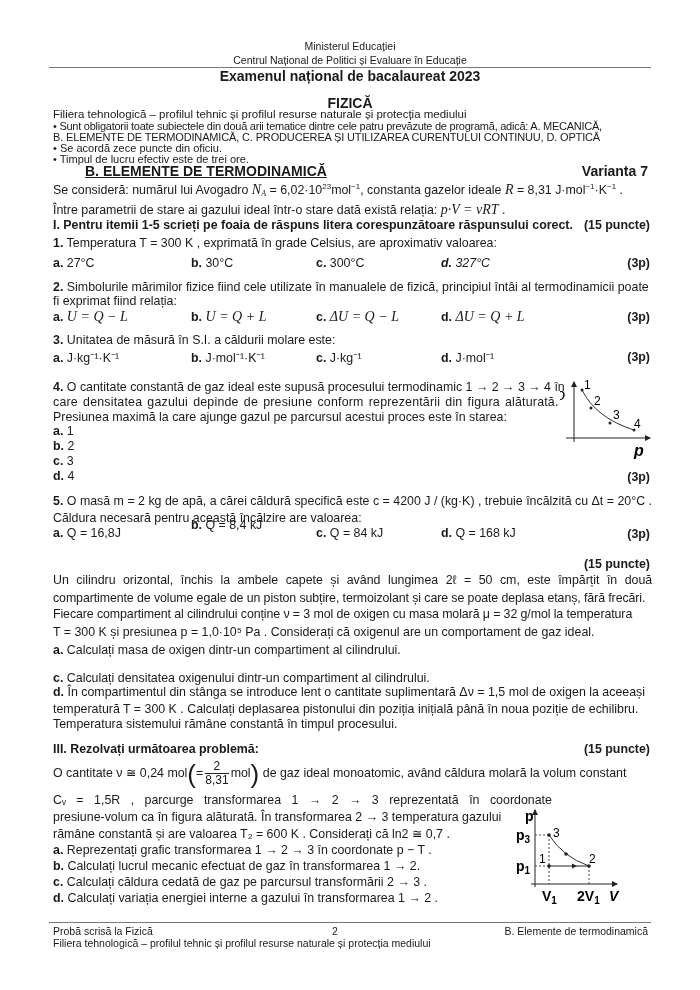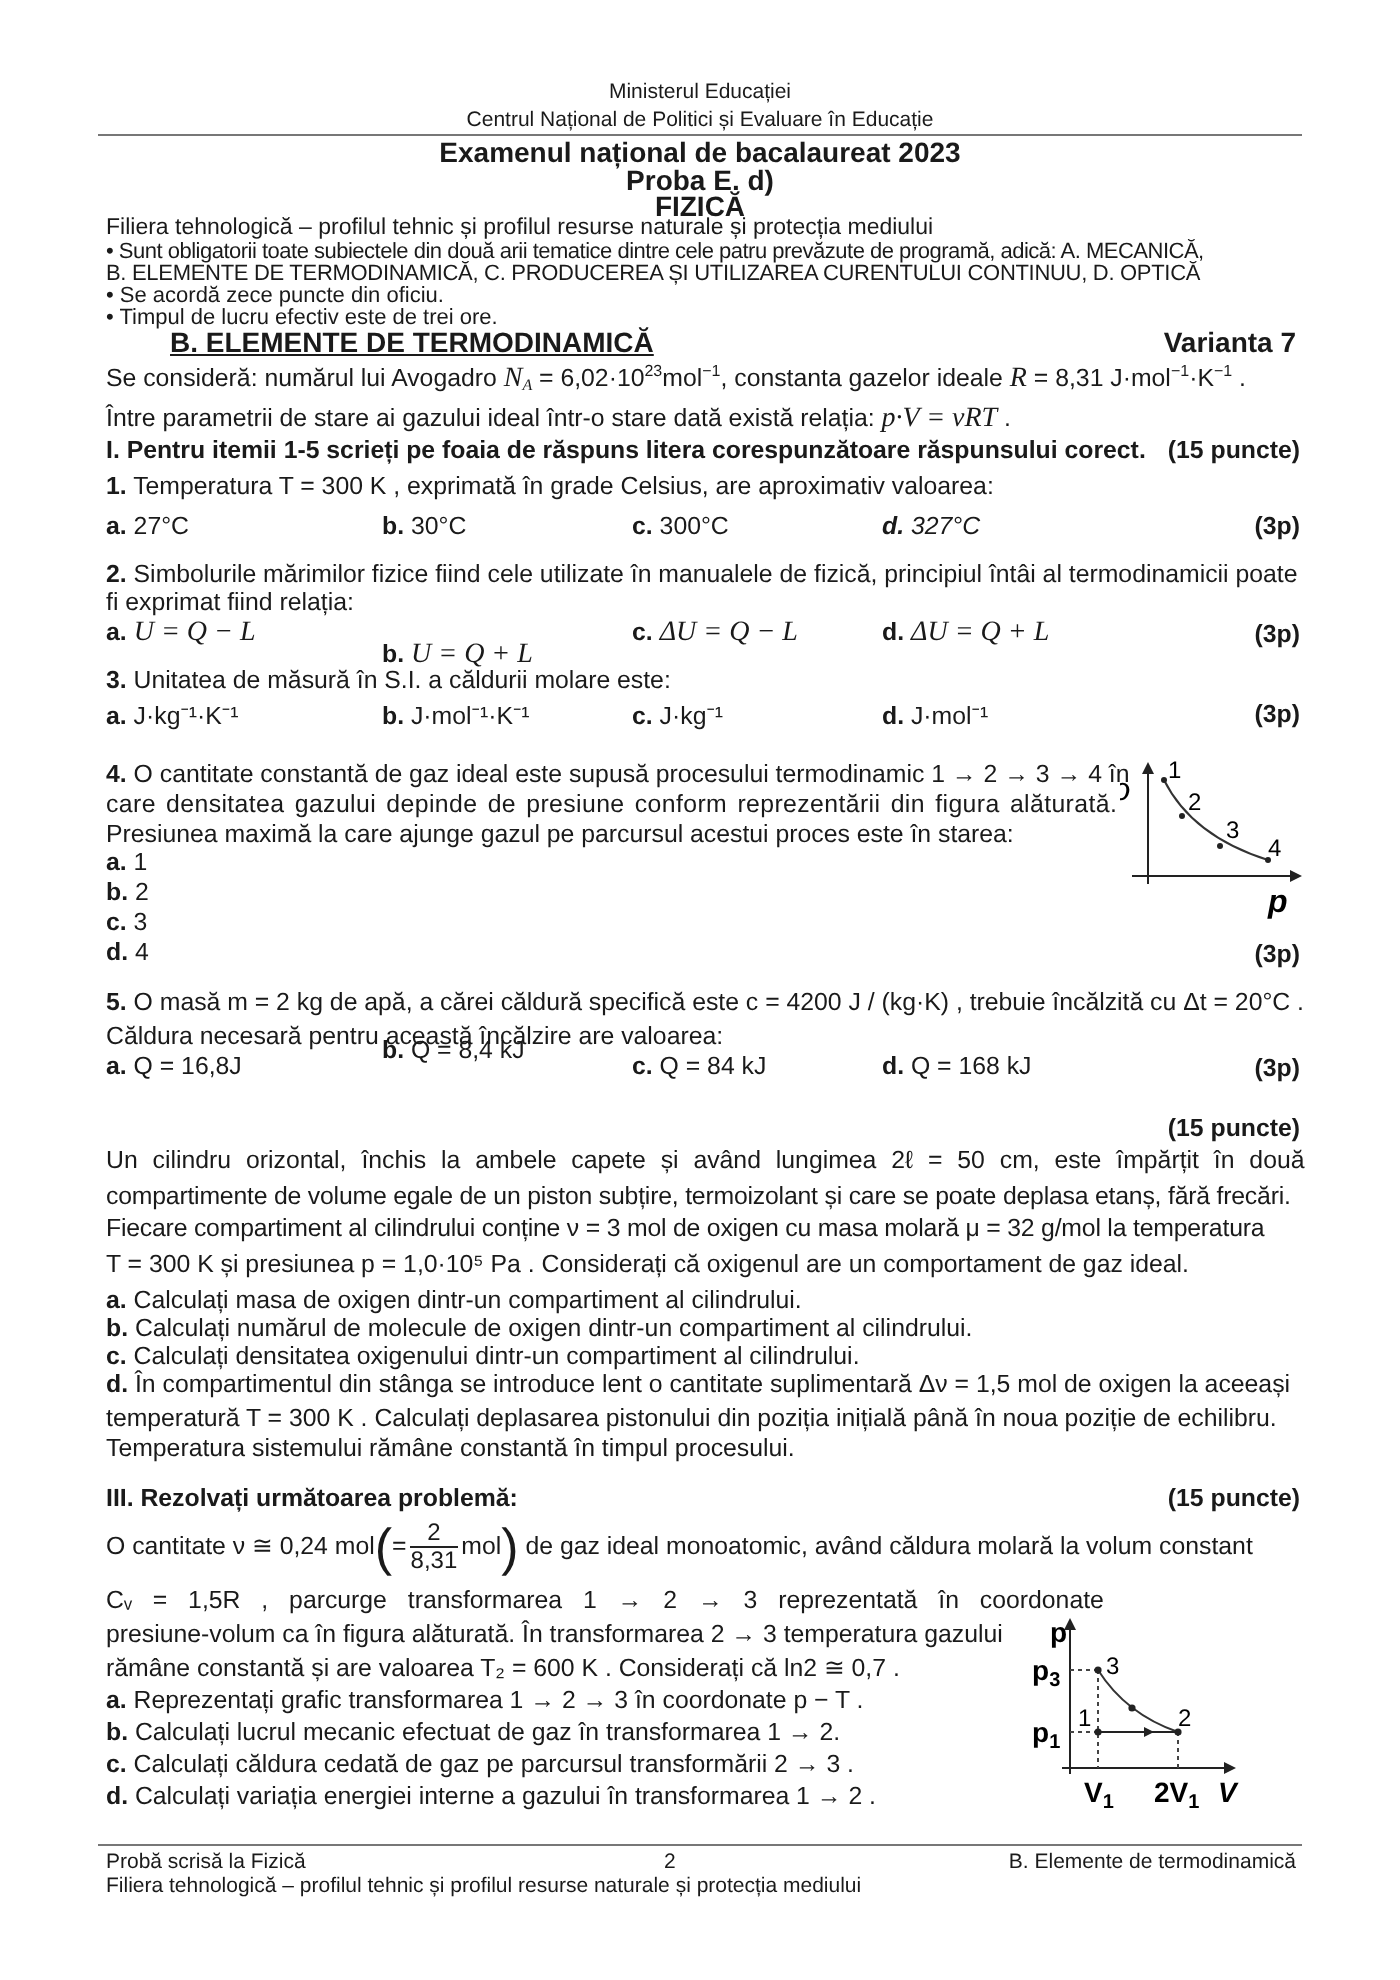--- a/index.html
+++ b/index.html
@@ -159,21 +159,20 @@
   <div class="hr" style="top:67px; left:49px; width:425px;"></div>
   <div class="hr" style="top:67px; left:49px; width:425px;"></div>
   <div class="hr" style="top:67px; left:49px; width:425px;"></div>
   <div class="hr" style="top:67px; left:49px; width:425px;"></div>
   <div class="hr" style="top:67px; left:49px; width:425px;"></div>
   <div class="hr" style="top:67px; left:49px; width:425px;"></div>
   <div class="hr" style="top:67px; left:49px; width:425px;"></div>
   <div class="hr" style="top:67px; left:49px; width:602px;"></div>
 
   <div class="abs title1" style="top:68px;">Examenul național de bacalaureat 2023</div>
-  <div class="abs title1" style="top:82px;">Proba E. d)</div>
   <div class="abs title1" style="top:95px;">FIZICĂ</div>
 
   <div class="abs" style="top:108px; left:53px; font-size:11.5px;">Filiera tehnologică – profilul tehnic și profilul resurse naturale și protecția mediului</div>
   <div class="abs" style="top:120px; left:53px; font-size:11px; letter-spacing:-0.25px;">• Sunt obligatorii toate subiectele din două arii tematice dintre cele patru prevăzute de programă, adică: A. MECANICĂ,</div>
   <div class="abs" style="top:131px; left:53px; font-size:11px; letter-spacing:-0.15px;">B. ELEMENTE DE TERMODINAMICĂ, C. PRODUCEREA ȘI UTILIZAREA CURENTULUI CONTINUU, D. OPTICĂ</div>
   <div class="abs" style="top:142px; left:53px; font-size:11px;">• Se acordă zece puncte din oficiu.</div>
   <div class="abs" style="top:153px; left:53px; font-size:11px;">• Timpul de lucru efectiv este de trei ore.</div>
 
   <div class="abs sec-title" style="top:163px; left:85px;">B. ELEMENTE DE TERMODINAMICĂ</div>
   <div class="abs b" style="top:163px; right:52px; font-size:14px;">Varianta 7</div>
@@ -198,21 +197,21 @@
   <div class="opt" style="top:256px; left:191px;"><span class="k">b.</span> <span>30°C</span></div>
   <div class="opt" style="top:256px; left:316px;"><span class="k">c.</span> <span>300°C</span></div>
   <div class="opt" style="top:256px; left:441px;font-style:italic;"><span class="k">d.</span> <span>327°C</span></div>
   <div class="pts" style="top:256px;">(3p)</div>
 
   <div class="line" style="top:280px;">
     <b>2.</b> <span>Simbolurile mărimilor fizice fiind cele utilizate în manualele de fizică, principiul întâi al termodinamicii poate</span>
   </div>
   <div class="line" style="top:294px;">fi exprimat fiind relația:</div>
   <div class="opt i" style="top:309px; left:53px; font-size:14px;"><span class="k" style="font-family:'Liberation Sans',sans-serif;font-style:normal;font-size:12.4px;">a.</span> <span>U = Q − L</span></div>
-  <div class="opt i" style="top:320px; left:191px; font-size:14px;"><span class="k" style="font-family:'Liberation Sans',sans-serif;font-style:normal;font-size:12.4px;">b.</span> <span>U = Q + L</span></div>
+  <div class="opt i" style="top:309px; left:191px; font-size:14px;"><span class="k" style="font-family:'Liberation Sans',sans-serif;font-style:normal;font-size:12.4px;">b.</span> <span>U = Q + L</span></div>
   <div class="opt i" style="top:309px; left:316px; font-size:14px;"><span class="k" style="font-family:'Liberation Sans',sans-serif;font-style:normal;font-size:12.4px;">c.</span> <span>ΔU = Q − L</span></div>
   <div class="opt i" style="top:309px; left:441px; font-size:14px;"><span class="k" style="font-family:'Liberation Sans',sans-serif;font-style:normal;font-size:12.4px;">d.</span> <span>ΔU = Q + L</span></div>
   <div class="pts" style="top:310px;">(3p)</div>
 
   <div class="line" style="top:333px;">
     <b>3.</b> <span>Unitatea  de măsură în S.I. a căldurii molare este:</span>
   </div>
   <div class="opt" style="top:349px; left:53px;"><span class="k">a.</span> <span>J·kg⁻¹·K⁻¹</span></div>
   <div class="opt" style="top:349px; left:191px;"><span class="k">b.</span> <span>J·mol⁻¹·K⁻¹</span></div>
   <div class="opt" style="top:349px; left:316px;"><span class="k">c.</span> <span>J·kg⁻¹</span></div>
@@ -261,21 +260,20 @@
   <div class="opt" style="top:526px; left:441px;"><span class="k">d.</span> <span>Q = 168 kJ</span></div>
   <div class="pts" style="top:527px;">(3p)</div>
 
   <div class="pts" style="top:557px;">(15 puncte)</div>
   <div class="line" style="top:573px; word-spacing:4px;">Un cilindru orizontal, închis la ambele capete și având lungimea  2ℓ = 50 cm,  este împărțit în două</div>
   <div class="line" style="top:591px; letter-spacing:-0.1px;">compartimente de volume egale de un piston subțire, termoizolant și care se poate deplasa etanș, fără frecări.</div>
   <div class="line" style="top:607px; letter-spacing:-0.1px;">Fiecare compartiment al cilindrului conține  ν = 3 mol  de oxigen cu masa molară  μ = 32 g/mol  la temperatura</div>
   <div class="line" style="top:625px;">T = 300 K  și presiunea  p = 1,0·10⁵ Pa . Considerați că oxigenul are un comportament de gaz ideal.</div>
 
   <div class="line" style="top:643px;"><b>a.</b> <span>Calculați masa de oxigen dintr-un compartiment al cilindrului.</span></div>
-  <div class="line" style="top:657px;"><b>b.</b> <span>Calculați numărul de molecule de oxigen dintr-un compartiment al cilindrului.</span></div>
   <div class="line" style="top:671px;"><b>c.</b> <span>Calculați densitatea oxigenului dintr-un compartiment al cilindrului.</span></div>
   <div class="line" style="top:685px;"><b>d.</b> <span>În compartimentul din stânga se introduce lent o cantitate suplimentară  Δν = 1,5 mol  de oxigen la aceeași</span></div>
   <div class="line" style="top:702px;">temperatură  T = 300 K . Calculați deplasarea pistonului din poziția inițială până în noua poziție de echilibru.</div>
   <div class="line" style="top:717px;">Temperatura sistemului rămâne constantă în timpul procesului.</div>
 
   <div class="line b" style="top:742px;">III. Rezolvați următoarea problemă:</div>
   <div class="pts" style="top:742px;">(15 puncte)</div>
   <div class="line" style="top:758px; height:30px; line-height:30px;">
     <span>O cantitate  ν ≅ 0,24  mol</span><span class="paren">(</span><span>=</span><span class="frac"><span class="num">2</span><span>8,31</span></span><span>mol</span><span class="paren">)</span>
     <span>de gaz ideal monoatomic, având căldura molară la volum constant</span>

